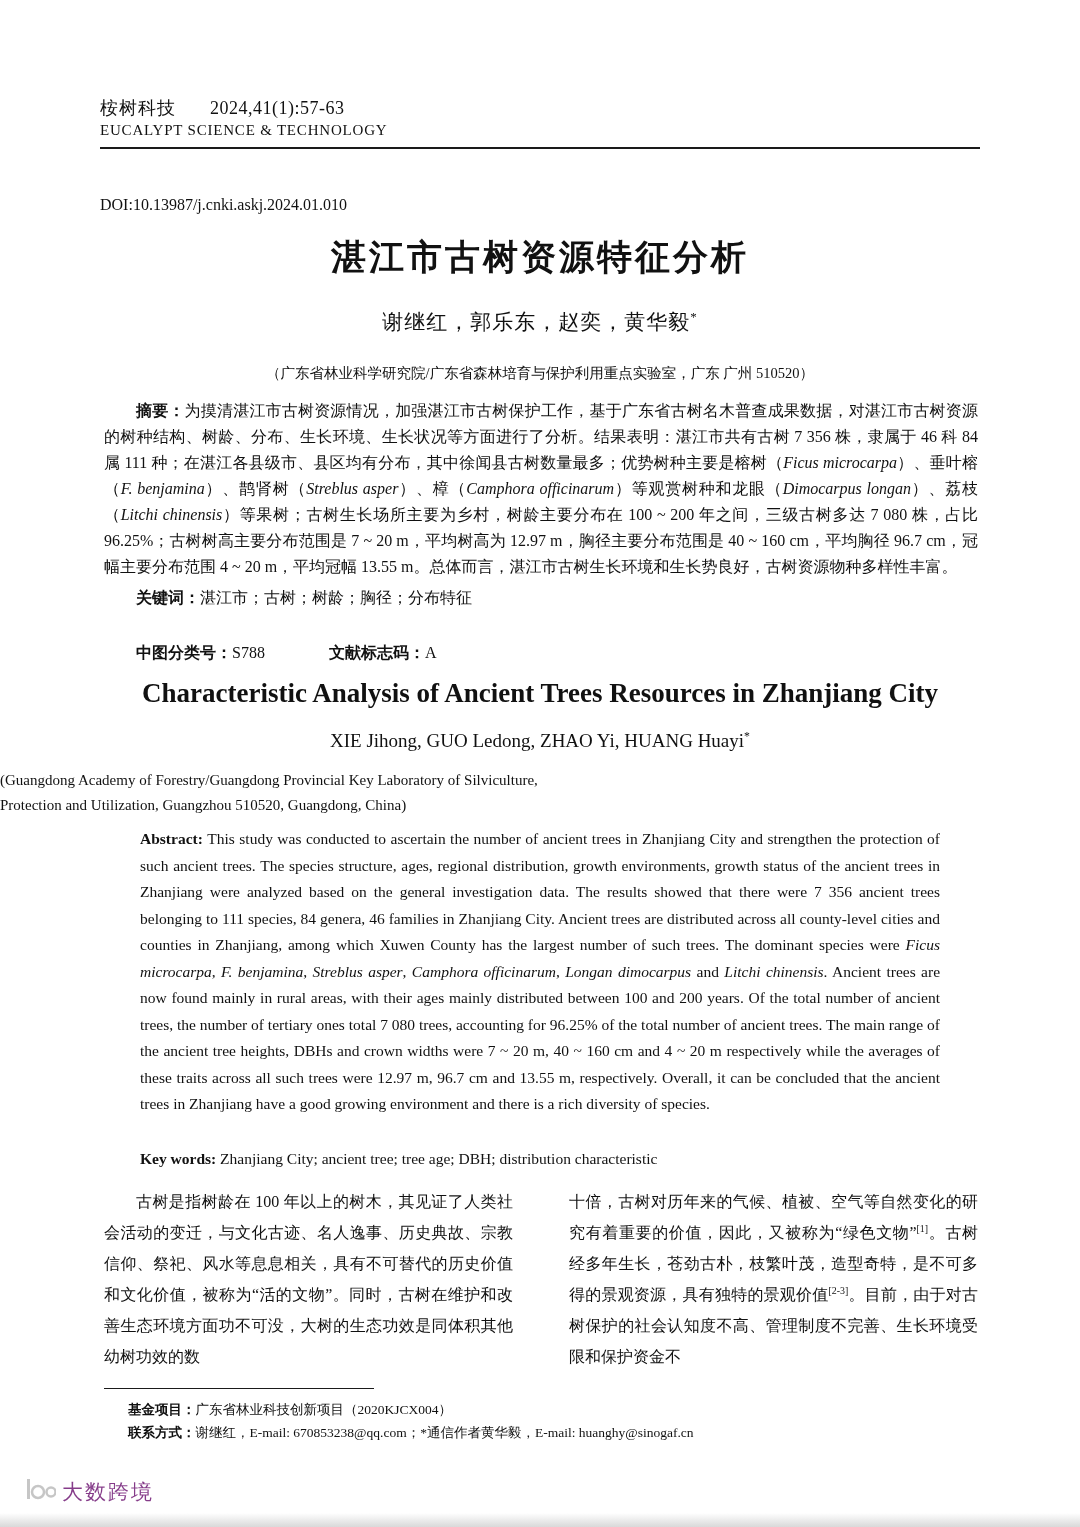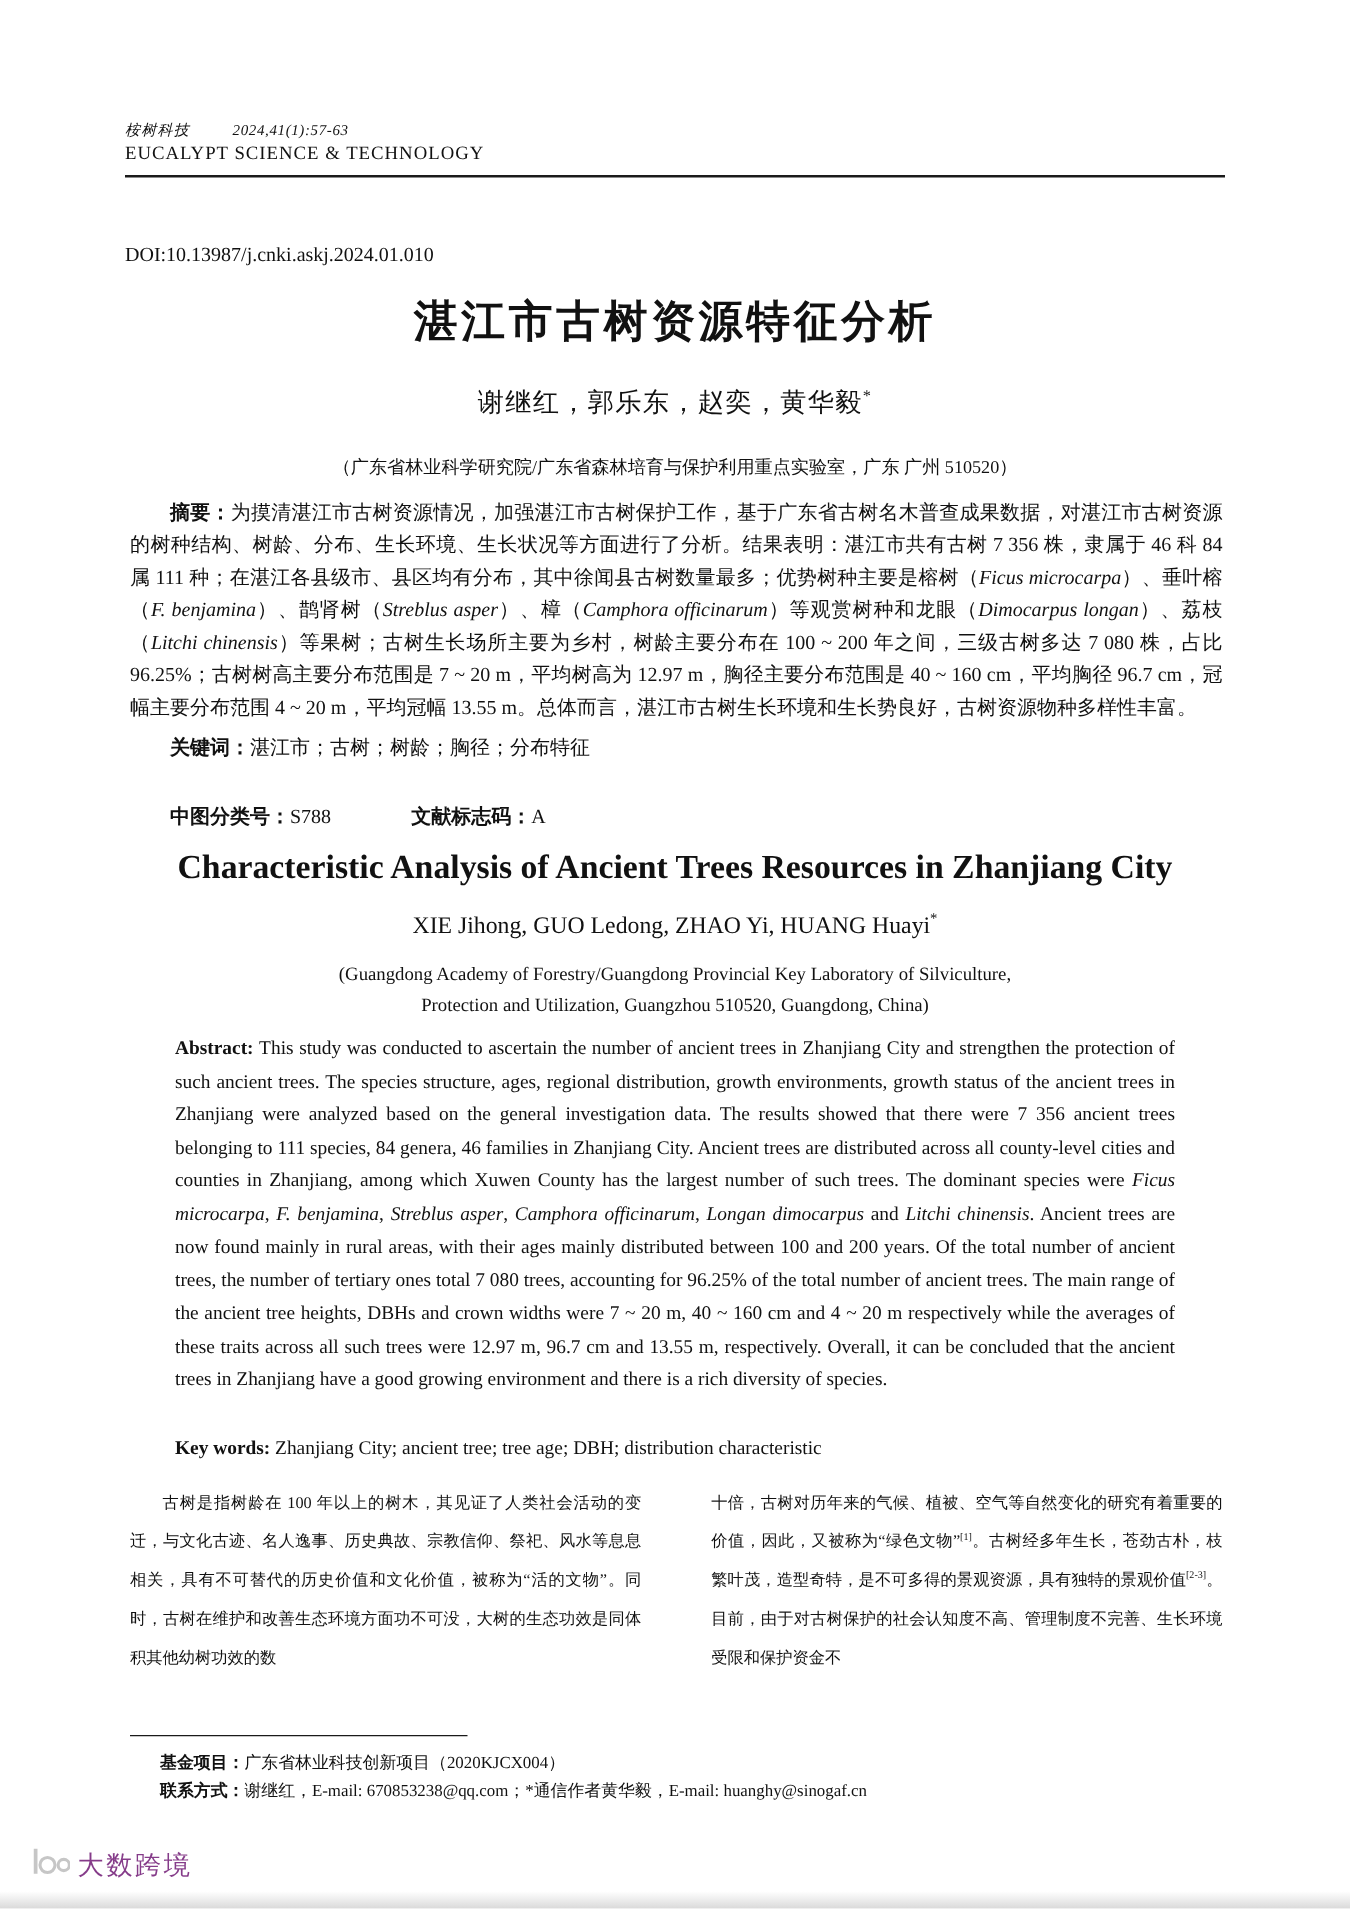--- a/index.html
+++ b/index.html
@@ -13,21 +13,21 @@
     color: #111111;
     overflow: hidden;
   }
   .abs { position: absolute; }
 
   .journal-header {
     left: 100px; top: 96px; width: 880px;
     border-bottom: 2px solid #1a1a1a;
     padding-bottom: 8px;
   }
-  .journal-line1 { font-size: 12px; letter-spacing: 1px; font-style: italic; }
+  .journal-line1 { font-size: 18px; letter-spacing: 1px; }
   .journal-issue { margin-left: 34px; letter-spacing: 0.5px; }
   .journal-line2 { font-size: 15px; letter-spacing: 0.8px; margin-top: 2px; }
 
   .doi { left: 100px; top: 196px; font-size: 16px; }
 
   .title-cn {
     left: 0; top: 234px; width: 1080px;
     text-align: center;
     font-size: 35px; font-weight: bold;
     letter-spacing: 3px;
@@ -58,38 +58,38 @@
   .title-en {
     left: 0; top: 678px; width: 1080px;
     text-align: center; font-size: 27px; font-weight: bold;
   }
   .authors-en {
     left: 0; top: 730px; width: 1080px;
     text-align: center; font-size: 19px;
   }
   .affil-en {
     left: 0; top: 768px; width: 1080px;
-    text-align: center; font-size: 15px; line-height: 25px;
+    text-align: left; font-size: 15px; line-height: 25px;
   }
 
   .abstract-en {
     left: 140px; top: 826px; width: 800px;
     font-size: 15.5px; line-height: 26.5px;
     text-align: justify;
   }
   .keywords-en {
     left: 140px; top: 1150px; width: 800px;
     font-size: 15.5px;
   }
 
   .body-columns {
     left: 104px; top: 1186px; width: 874px;
     display: flex; gap: 56px;
   }
-  .body-col { width: 409px; font-size: 13px; line-height: 31px; text-align: justify; }
+  .body-col { width: 409px; font-size: 16px; line-height: 31px; text-align: justify; }
   .indent { text-indent: 2em; }
 
   .footnote-divider {
     left: 104px; top: 1388px; width: 270px;
     border-top: 1.5px solid #1a1a1a;
   }
   .footer-notes {
     left: 128px; top: 1398px; width: 800px;
     font-size: 13.5px; line-height: 23px;
   }

